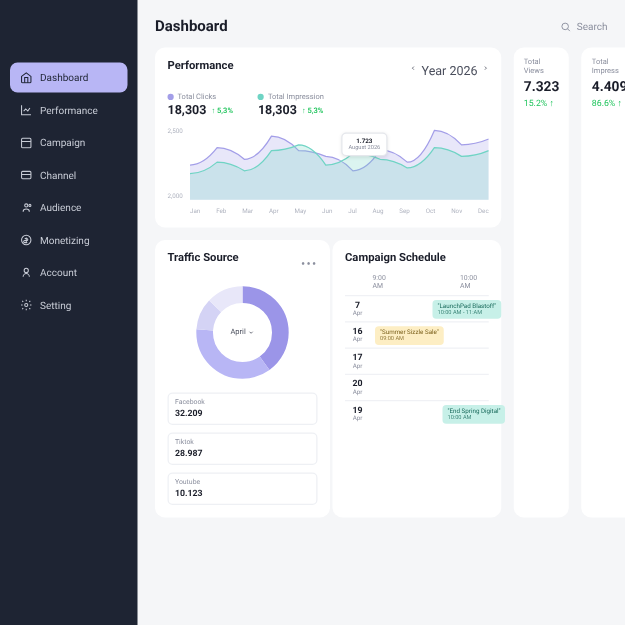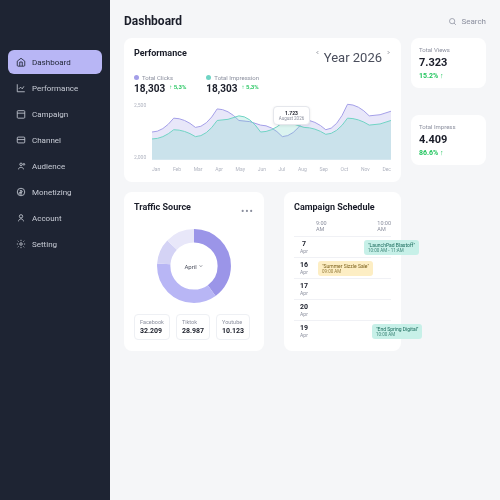--- a/index.html
+++ b/index.html
@@ -9,54 +9,54 @@
 .nav-item.active{background:#b8b6f5;color:#1e2433}
 .nav-icon{width:10px;height:10px;display:flex;align-items:center;justify-content:center}
 .nav-icon svg{width:10px;height:10px}
 .main{flex:1;padding:14px 14px 0;overflow:hidden}
 .header{display:flex;align-items:center;justify-content:space-between;margin-bottom:10px}
 .page-title{font-size:12px;font-weight:700;color:#1a1d29}
 .search{display:flex;align-items:flex-start;gap:4px;color:#8b8f9e;font-size:8px}
 .search svg{width:9px;height:9px}
 .content{display:flex;gap:10px}
 .left-col{flex:1;display:flex;flex-direction:column;gap:10px}
-.right-col{width:75px;display:flex;flex-direction:column;gap:27px}
+.right-col{width:75px;display:flex;gap:10px}
 .card{background:#fff;border-radius:8px;padding:10px}
 .card-title{font-size:9px;font-weight:700;color:#1a1d29;margin-bottom:8px}
 .perf-header{display:flex;justify-content:space-between;align-items:center;margin-bottom:8px}
-.year-sel{display:flex;align-items:flex-start;gap:4px;font-size:13px;color:#4a4e5c}
+.year-sel{display:flex;align-items:flex-start;gap:4px;font-size:10px;color:#4a4e5c}
 .year-sel svg{width:5px;height:5px}
 .metrics{display:flex;gap:20px;margin-bottom:8px}
 .metric{display:flex;flex-direction:column;gap:2px}
 .metric-label{display:flex;align-items:center;gap:3px;font-size:6px;color:#8b8f9e}
 .dot{width:5px;height:5px;border-radius:50%}
 .dot.purple{background:#a39ee8}
 .dot.teal{background:#6fd4c4}
-.metric-val{display:flex;align-items:flex-start;gap:4px}
+.metric-val{display:flex;align-items:center;gap:4px}
 .metric-num{font-size:10px;font-weight:700;color:#1a1d29}
 .metric-change{font-size:6px;color:#22c55e;font-weight:600}
 .chart-area{position:relative;height:70px}
 .y-labels{position:absolute;left:0;top:0;bottom:12px;display:flex;flex-direction:column;justify-content:space-between;font-size:5px;color:#b0b4c0}
 .chart-svg{position:absolute;left:18px;right:0;top:0;bottom:12px}
 .x-labels{position:absolute;left:18px;right:0;bottom:0;display:flex;justify-content:space-between;font-size:5px;color:#b0b4c0}
 .tooltip{position:absolute;top:4px;left:54%;background:#fff;border:1px solid #e5e7ec;border-radius:4px;padding:3px 5px;font-size:5px;text-align:center;box-shadow:0 1px 3px rgba(0,0,0,.08)}
 .tooltip-val{font-weight:700;color:#1a1d29}
 .tooltip-date{color:#8b8f9e;font-size:4.5px}
 .stat-card{background:#fff;border-radius:8px;padding:8px}
 .stat-label{font-size:6px;color:#8b8f9e;margin-bottom:3px}
 .stat-val{font-size:11px;font-weight:700;color:#1a1d29;margin-bottom:3px}
-.stat-change{font-size:7px;color:#22c55e;font-weight:700}
-.row2{display:flex;gap:20px}
+.stat-change{font-size:7px;color:#22c55e;font-weight:400}
+.row2{display:flex;gap:2px}
 .traffic-card{width:140px}
 .ts-header{display:flex;justify-content:space-between;align-items:center;margin-bottom:6px}
 .dots-icon{color:#8b8f9e;font-size:10px;letter-spacing:1px}
 .donut-wrap{position:relative;width:80px;height:80px;margin:0 auto 8px}
 .donut-center{position:absolute;top:50%;left:50%;transform:translate(-50%,-50%);display:flex;align-items:center;gap:2px;font-size:6px;color:#4a4e5c}
 .donut-center svg{width:5px;height:5px}
-.ts-grid{display:grid;grid-template-columns:1fr 1fr 1fr 1fr;gap:6px}
+.ts-grid{display:grid;grid-template-columns:1fr;gap:6px}
 .ts-item{border:1px solid #eef0f4;border-radius:4px;padding:4px 5px}
 .ts-name{font-size:5.5px;color:#8b8f9e;margin-bottom:2px}
 .ts-val{font-size:7px;font-weight:700;color:#1a1d29}
 .schedule-card{flex:1;min-width:0}
 .sched-times{display:flex;gap:50px;font-size:5.5px;color:#8b8f9e;margin-left:22px;margin-bottom:4px}
 .sched-row{display:flex;align-items:center;border-top:1px solid #f0f1f5;min-height:20px;position:relative}
 .sched-date{width:20px;display:flex;flex-direction:column;align-items:center;padding:3px 0}
 .sched-day{font-size:7px;font-weight:700;color:#1a1d29}
 .sched-mon{font-size:5px;color:#8b8f9e}
 .event{position:absolute;font-size:5px;padding:2px 4px;border-radius:3px;white-space:nowrap}

